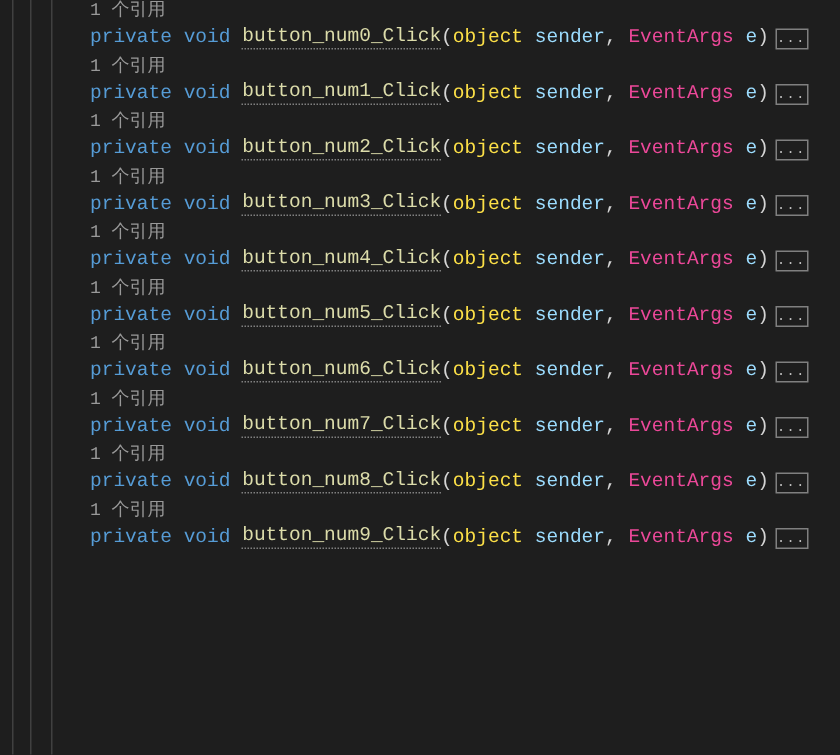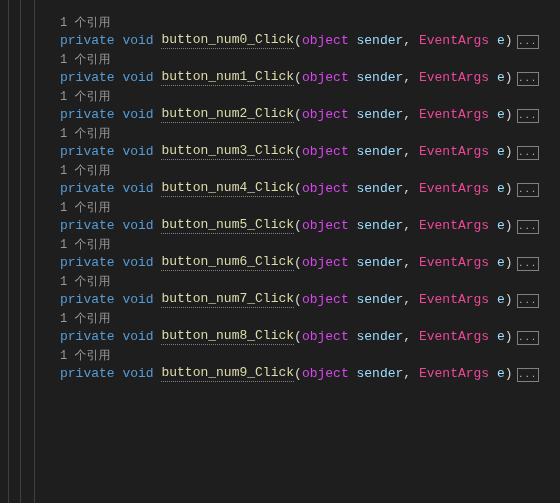--- a/index.html
+++ b/index.html
@@ -23,21 +23,21 @@
     top: 0; bottom: 0;
     width: 1px;
     background: #404040;
   }
   .g1 { left: 8px; }
   .g2 { left: 20px; }
   .g3 { left: 34px; }
   .code-area {
     position: absolute;
     left: 40px; right: 0; top: 0; bottom: 0;
-    padding-top: 16px;
+    padding-top: 0px;
   }
   .method-block {
     margin-bottom: 0px;
     padding-left: 20px;
   }
   .codelens {
     color: #999999;
     font-size: 12px;
     padding-top: 4px;
     padding-bottom: 1px;
@@ -46,21 +46,21 @@
   .codelens.cut { padding-top: 0; }
   .sig {
     line-height: 17px;
     white-space: pre;
     display: flex;
     align-items: flex-end;
   }
   .kw { color: #569cd6; }
   .ident { color: #dcdcaa; border-bottom: 1px dotted #808080; }
   .paren { color: #d4d4d4; }
-  .type { color: #d946ef; }
+  .type { color: #fde047; }
   .type2 { color: #ec4899; }
   .param { color: #9cdcfe; }
   .fold {
     display: inline-flex;
     align-items: center;
     justify-content: center;
     width: 22px;
     height: 14px;
     border: 1px solid #808080;
     background: #1e1e1e;

